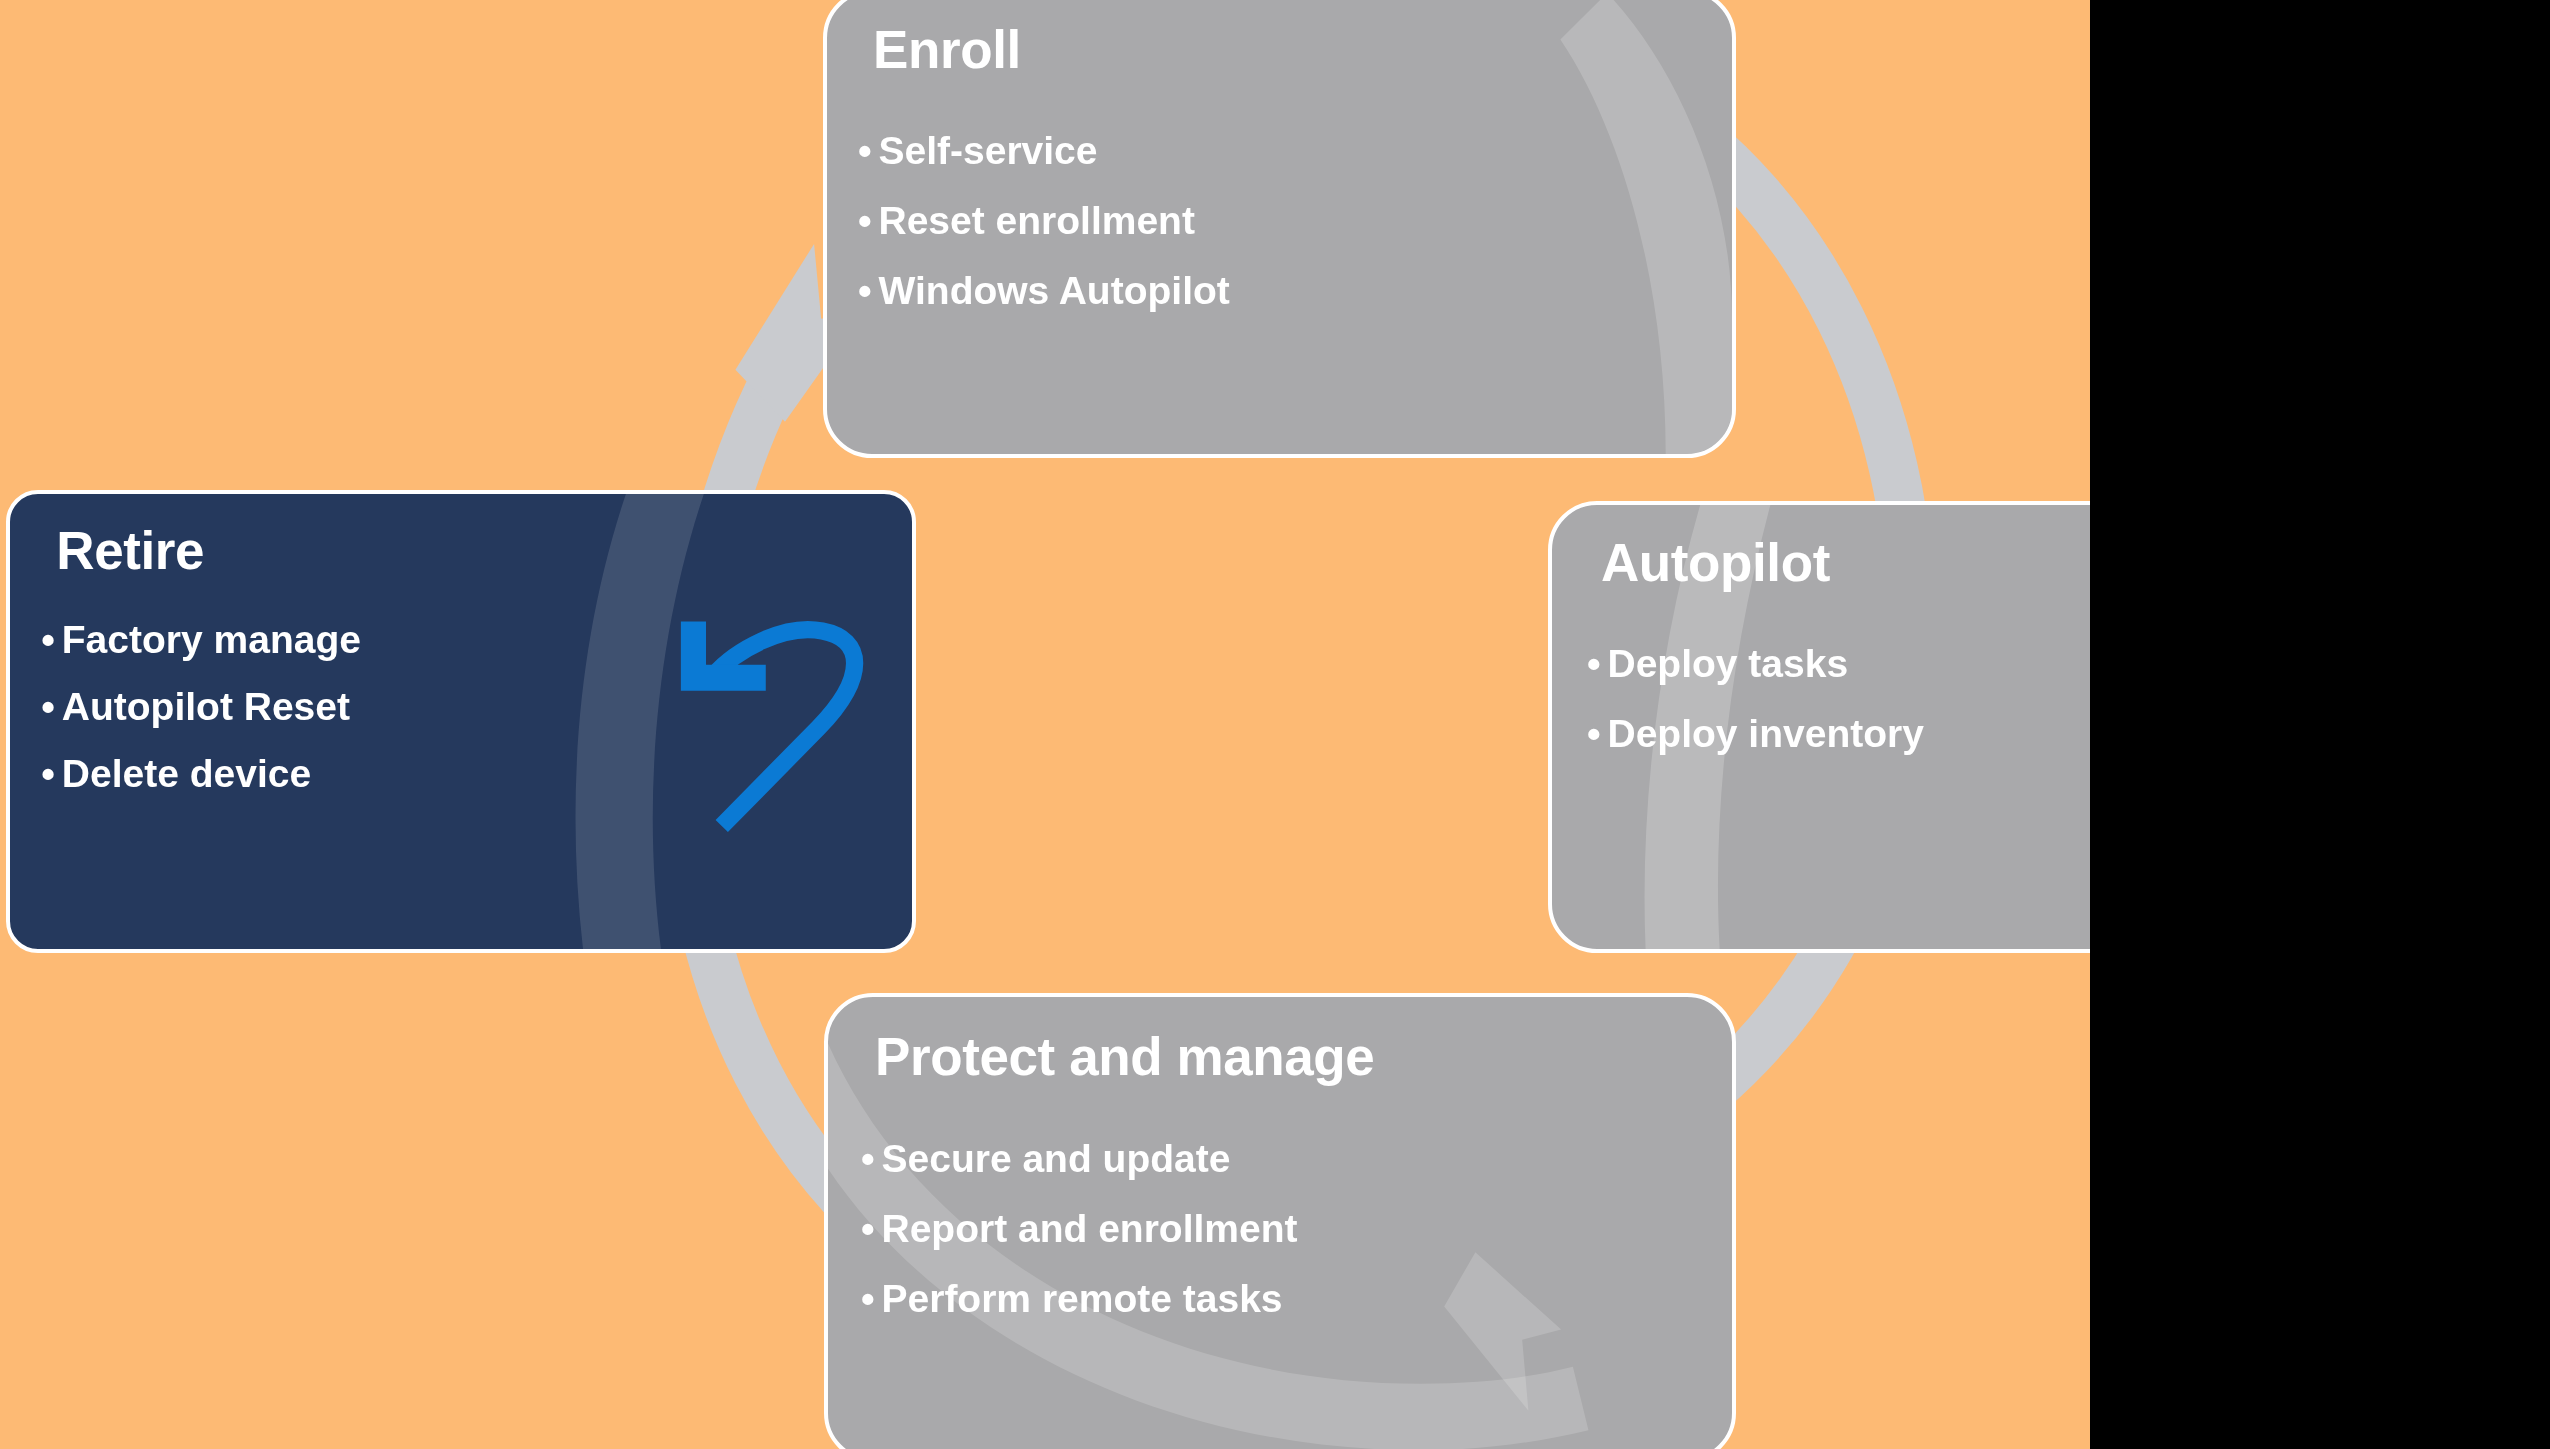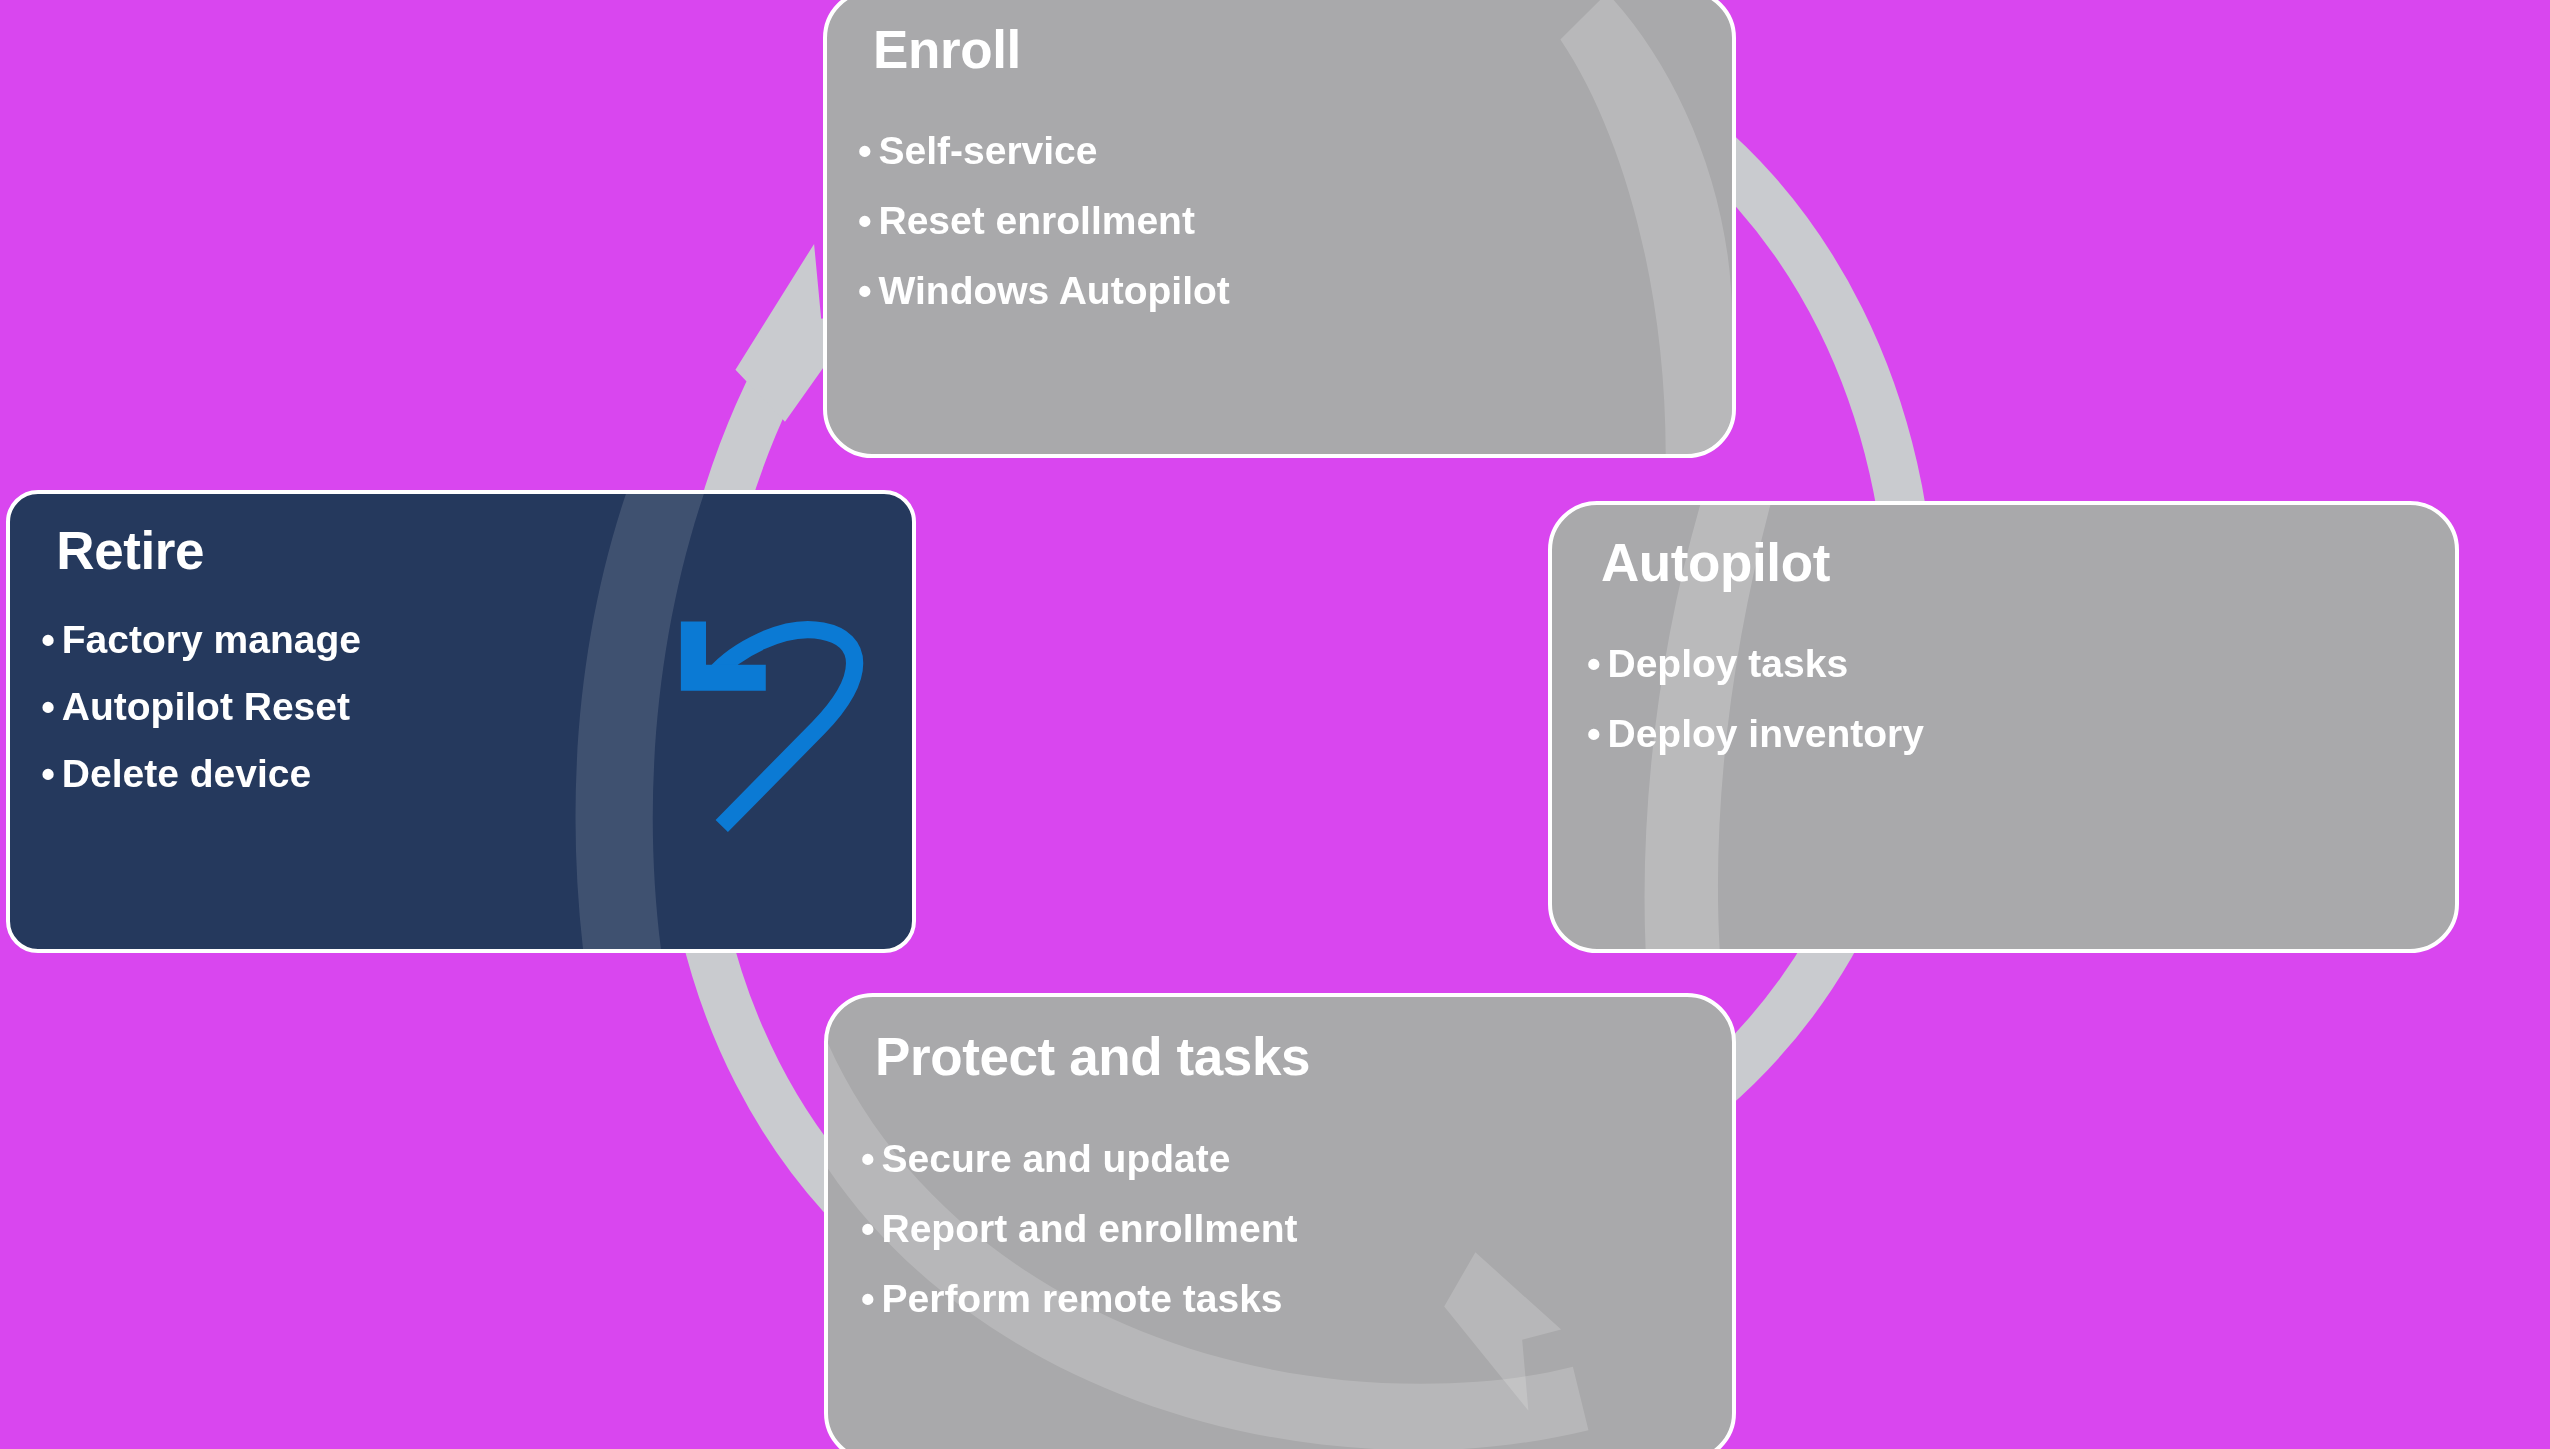--- a/index.html
+++ b/index.html
@@ -1,19 +1,19 @@
 <!DOCTYPE html>
 <html style="font-size:12.6px"><head>
 <meta charset="utf-8">
 <title>Device lifecycle</title>
 <style>
   html,body{margin:0;padding:0;background:#000;}
   body{width:2550px;height:1449px;overflow:hidden;
        font-family:"Liberation Sans", sans-serif;}
-  #stage{position:relative;width:2550px;height:1449px;background:#d946ef;overflow:hidden;}
+  #stage{position:relative;width:2090px;height:1449px;background:#fdba74;overflow:hidden;}
 
   
   #ring{position:absolute;left:0;top:0;width:2550px;height:1449px;}
 
   
   .card{position:absolute;box-sizing:border-box;
         border:4.7px solid #ffffff;border-radius:49px;
         overflow:hidden;}
   .card .inner{position:relative;z-index:3;padding:0;}
   .card.gray{background:#a9a9ab;}
@@ -125,21 +125,21 @@
   </div>
 
   <div class="card gray" id="card-protect">
     <svg class="sweep" viewBox="0 0 1159 596" preserveAspectRatio="none">
       <path d="M 0 60 C 120 330, 420 500, 760 500 C 840 500, 900 492, 955 478
                L 975 560 C 900 578, 830 586, 760 586
                C 380 586, 55 390, -60 110 Z" fill="#ffffff" opacity="0.17"></path>
       <path d="M 830 330 L 940 430 L 890 443 L 898 535 L 790 400 Z" fill="#ffffff" opacity="0.17"></path>
     </svg>
     <div class="inner">
-      <div class="card-title">Protect and tasks</div>
+      <div class="card-title">Protect and manage</div>
       <ul class="bullets">
         <li>
           <span class="dot">•</span>
           <span class="txt">Secure and update</span>
         </li>
         <li>
           <span class="dot">•</span>
           <span class="txt">Report and enrollment</span>
         </li>
         <li>

